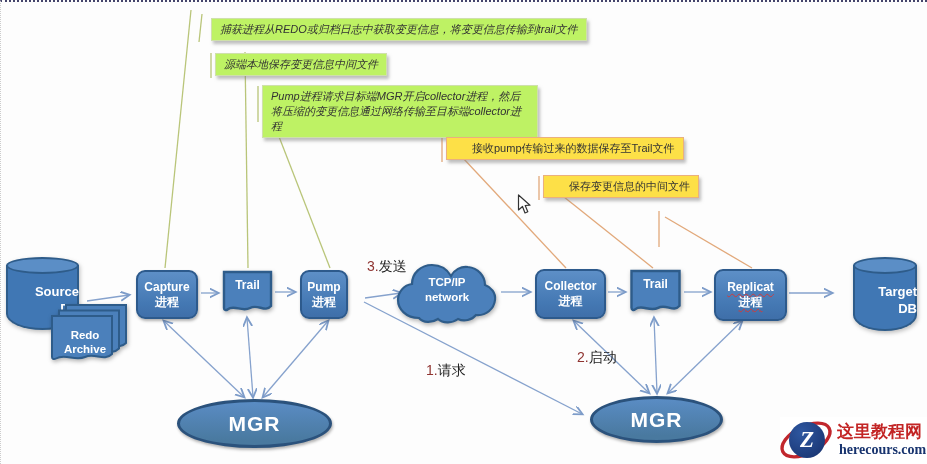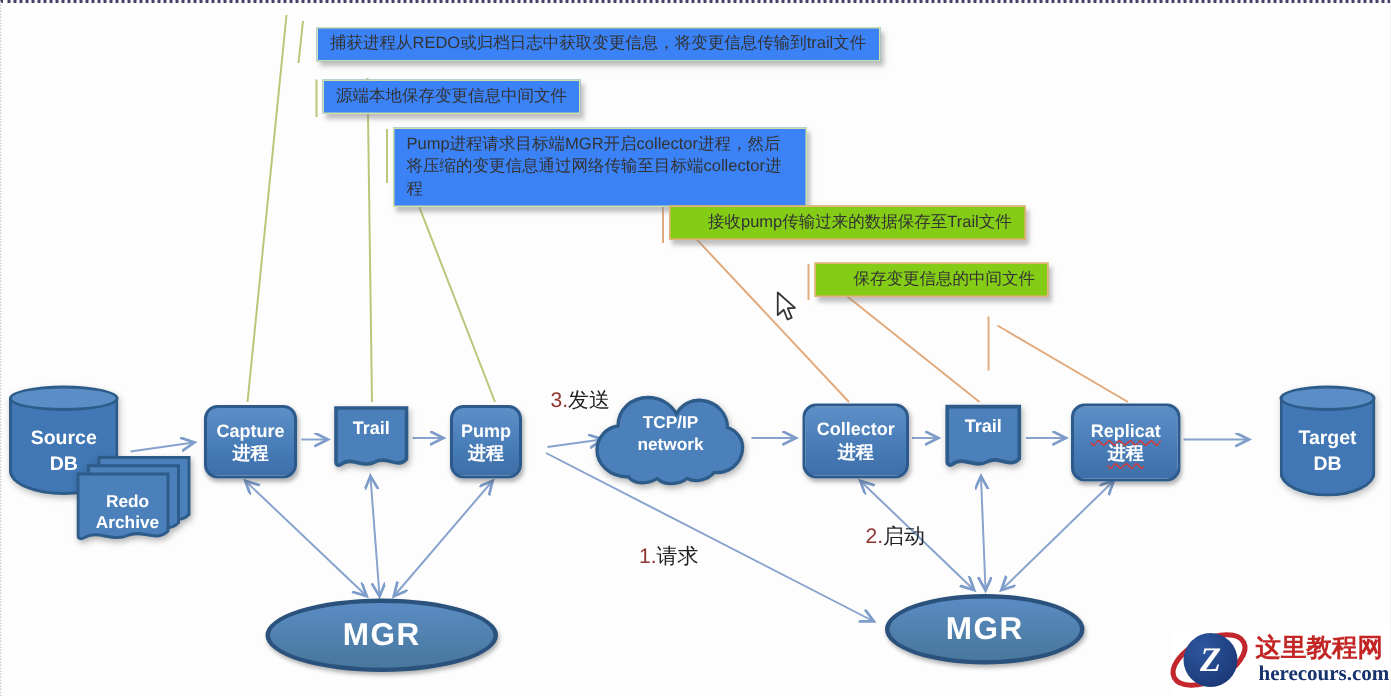--- a/index.html
+++ b/index.html
@@ -7,22 +7,22 @@
   .canvas {
     position:relative; width:927px; height:464px; background:#fdfdfd;
     overflow:hidden; font-family:"Liberation Sans",sans-serif;
     border-top:2px dotted #45456b; border-left:1px dotted #cccccc;
   }
   svg.layer { position:absolute; left:0; top:0; width:927px; height:464px; z-index:3; pointer-events:none; }
 
   
   .note { position:absolute; font-size:11px; line-height:15px; color:#333;
           padding:3px 8px; box-shadow:2px 3px 3px rgba(130,130,130,.5); z-index:6; }
-  .note.green  { background:#3b82f6; border:1px solid #cfe0ab; }
-  .note.orange { background:#84cc16; border:1px solid #eab07e;padding-left:25px; }
+  .note.green  { background:#bef264; border:1px solid #cfe0ab;font-style:italic; }
+  .note.orange { background:#fde047; border:1px solid #eab07e;padding-left:25px; }
   .nowrap { white-space:nowrap; }
 
   
   .pbox { position:absolute; z-index:10; border:2px solid #2d5a8c; border-radius:9px;
           background:linear-gradient(180deg,#5d8fc7 0%,#4478b3 70%,#3f6fa9 100%);
           color:#fff; font-weight:bold; font-size:12px; line-height:15px;
           display:flex; flex-direction:column; align-items:center; justify-content:center;
           box-shadow:1px 2px 3px rgba(0,0,0,.3); text-align:right; }
   .squiggle { text-decoration:underline wavy #d03a3a 1px; text-underline-offset:2px; }
 
@@ -35,21 +35,21 @@
 
   
   .cylinder { position:absolute; z-index:10; filter:drop-shadow(1px 2px 2px rgba(0,0,0,.25)); }
   .cyl-body { position:absolute; left:0; right:0; top:8px; bottom:0; background:#4077b4;
               border:2px solid #2e5c8a; border-top:none;
               border-radius:0 0 50% 50% / 0 0 16px 16px; }
   .cyl-top  { position:absolute; left:0; right:0; top:0; height:17px; background:#5b8ec6;
               border:2px solid #2e5c8a; border-radius:50%; }
   .cyl-label { position:absolute; left:0; right:0; top:12px; bottom:0; color:#fff;
                font-weight:bold; font-size:13px; line-height:17px;
-               display:flex; flex-direction:column; align-items:center; justify-content:center; }
+               display:flex; flex-direction:column; align-items:flex-end; justify-content:center; }
 
   
   .docnode, .cloudnode, .stacknode { position:absolute; z-index:10; filter:drop-shadow(1px 2px 2px rgba(0,0,0,.3)); }
   .doclabel { position:absolute; left:0; right:0; top:8px; color:#fff; font-weight:bold;
               font-size:12px; text-align:center; }
   .cloudlabel { position:absolute; left:0; right:0; top:15px; color:#fff; font-weight:bold;
                 font-size:11.5px; line-height:15px; text-align:center; }
   .stacklabel { position:absolute; left:0; right:10px; top:24px; color:#fff; font-weight:bold;
                 font-size:11.5px; line-height:14px; text-align:center; }
 

